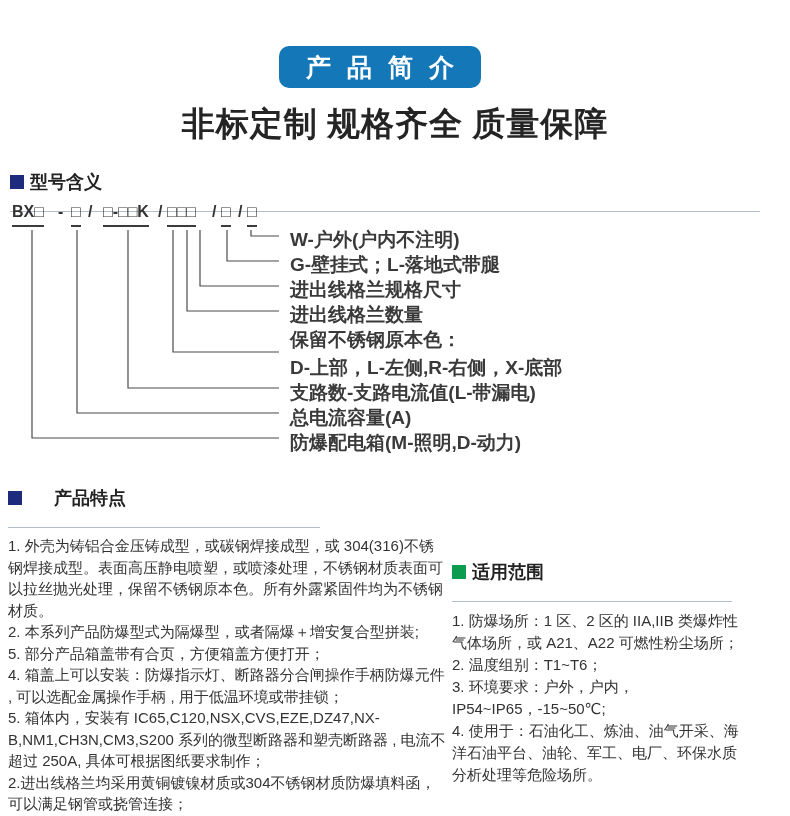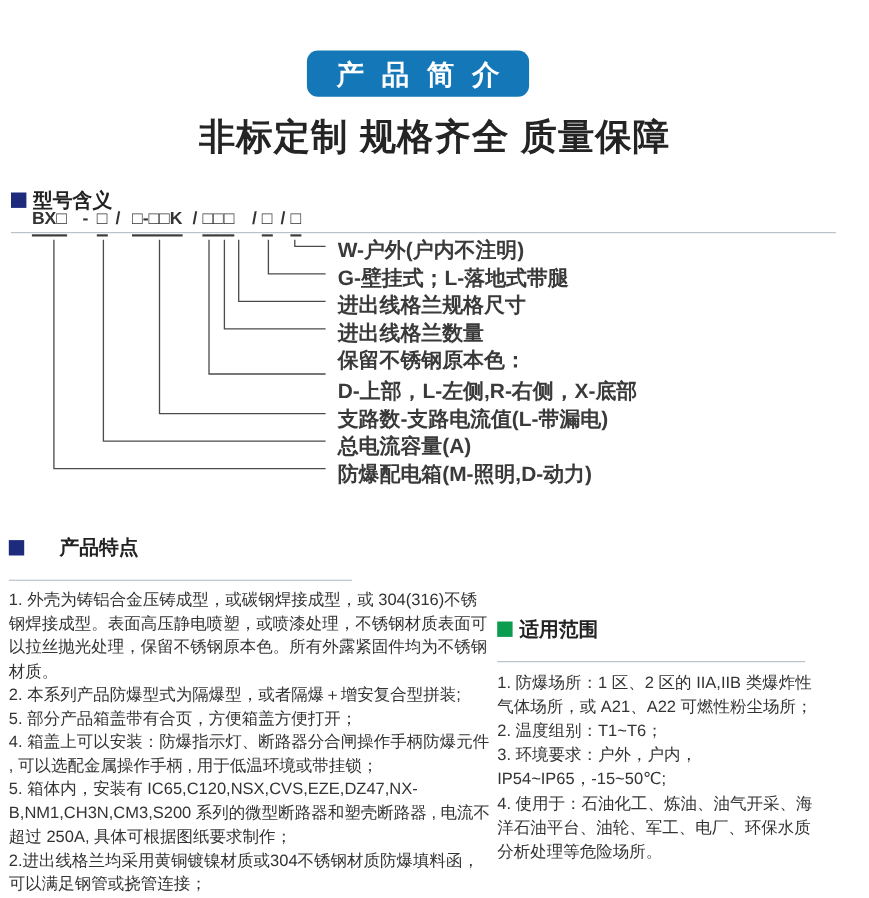--- a/index.html
+++ b/index.html
@@ -18,34 +18,34 @@
     background:var(--banner);border-radius:10px;
     display:flex;align-items:center;justify-content:center;
   }
   .banner span{
     color:#fff;font-size:25px;font-weight:bold;
     letter-spacing:16px;text-indent:16px;
   }
   
   .headline{
     position:absolute;left:0;top:102px;width:790px;text-align:center;
-    font-size:33px;font-weight:bold;color:#242424;letter-spacing:1px;
+    font-size:33px;font-weight:bold;color:#242424;letter-spacing:1px;font-family:Liberation Serif, serif;
   }
   
   .sec-head{
     display:flex;align-items:center;gap:6px;
     font-size:18px;font-weight:bold;color:#222;padding-bottom:17px;
     border-bottom:1px solid var(--rule);
   }
   .sq{width:14px;height:14px;display:inline-block;flex:0 0 auto;}
   .sq.navy{background:var(--navy);}
   .sq.green{background:var(--green);}
   .model-head{position:absolute;left:10px;top:170px;width:750px;}
   
-  .diagram{position:absolute;left:0;top:191px;width:628px;height:252px;margin-left:17px;}
+  .diagram{position:absolute;left:0;top:203px;width:628px;height:252px;}
   .code{position:absolute;top:0;height:24px;font-size:16px;font-weight:bold;color:#333;white-space:nowrap;}
   .code.u{border-bottom:2px solid #3c3c3c;padding-bottom:1px;}
   .diagram svg{position:absolute;left:0;top:0;}
   .dlabel{position:absolute;left:290px;font-size:19px;font-weight:600;color:#3a3a3a;white-space:nowrap;}
   
   .features{position:absolute;left:8px;top:486px;width:440px;}
   .features .sec-head{width:312px;gap:32px;}
   .features .items{margin-top:7px;font-size:15px;line-height:21.5px;color:#333;}
   .features .items p{margin:0;}
   

